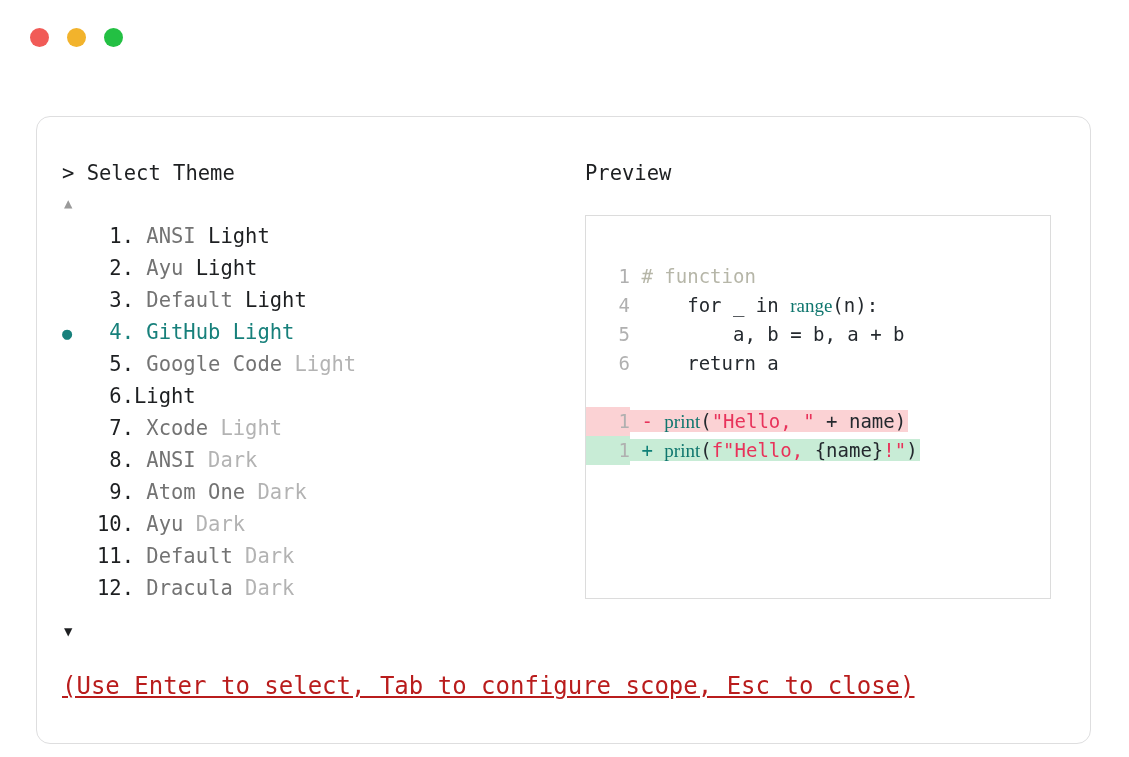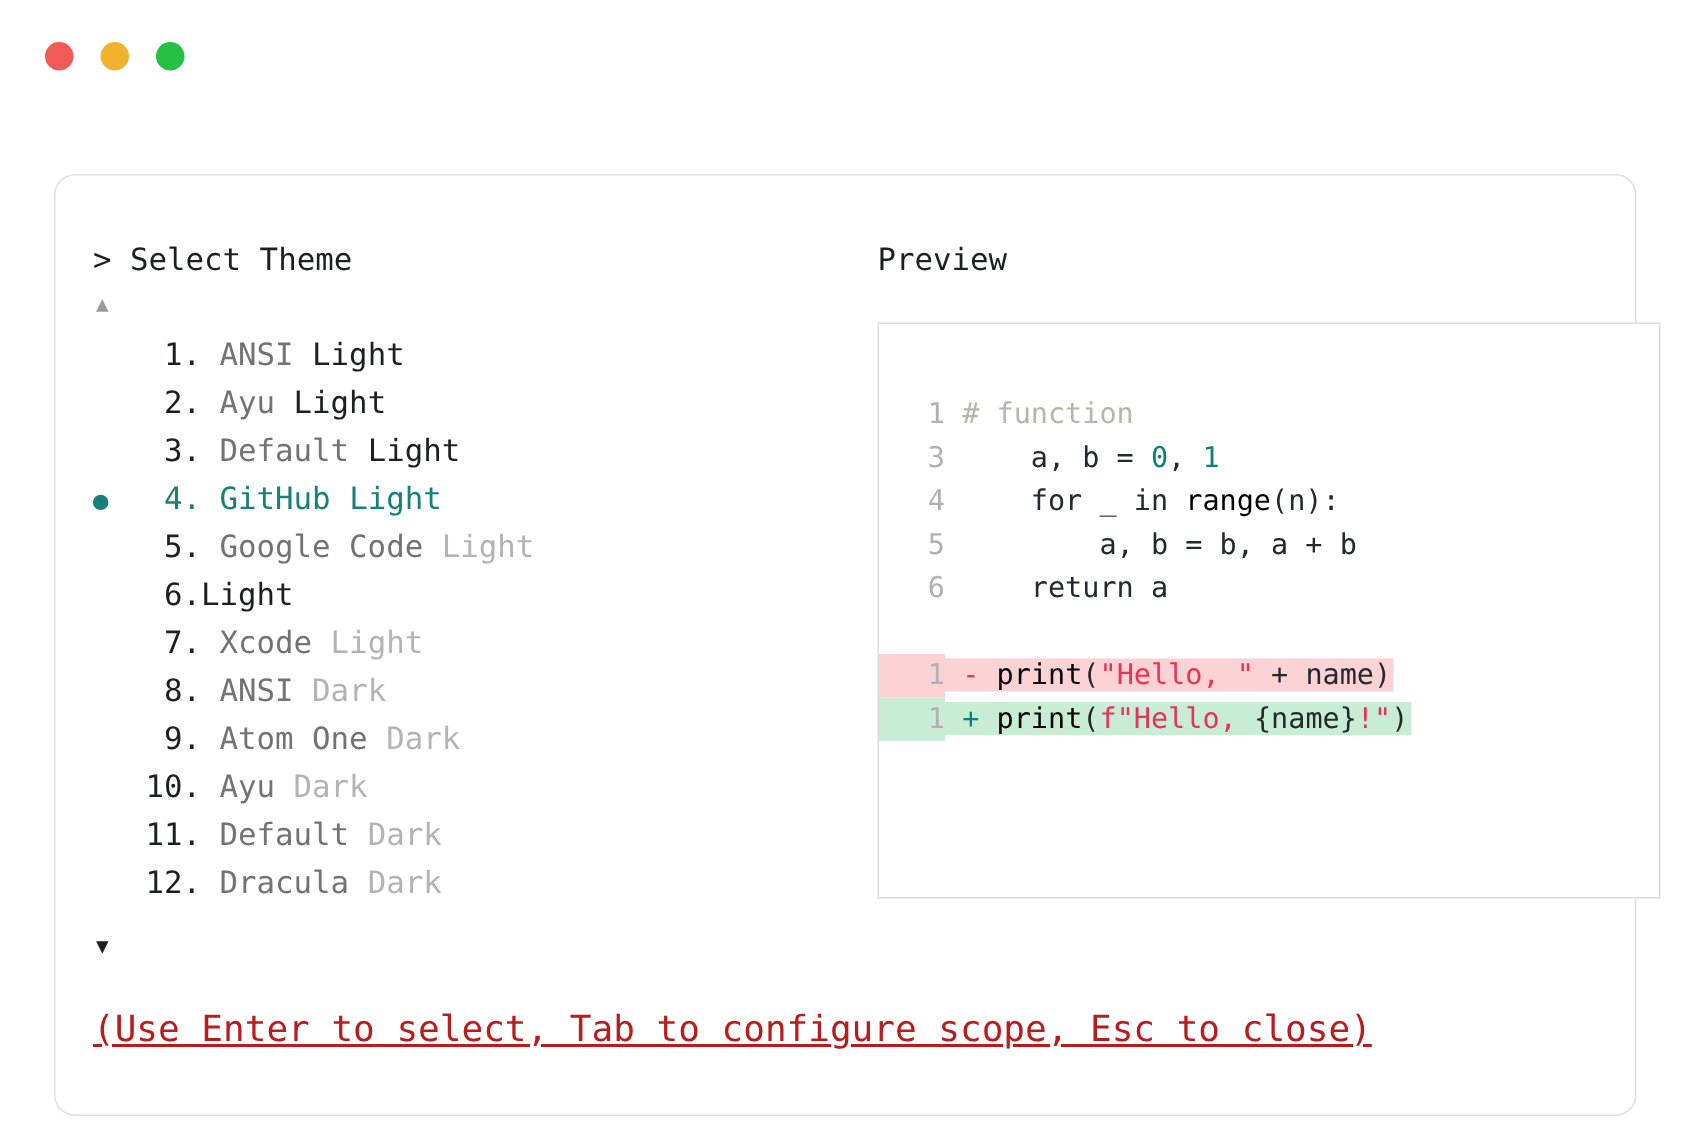--- a/index.html
+++ b/index.html
@@ -132,21 +132,21 @@
     font-size: 24px;
     color: #b91c1c;
     white-space: pre;
     text-decoration: underline;
   }
 
   
   .preview-box {
     margin-top: 29px;
     box-sizing: border-box;
-    width: 522px;
+    width: 466px;
     height: 384px;
     border: 1px solid #dcdcdc;
     background: #ffffff;
     padding: 46px 0 0 0;
     overflow: hidden;
   }
 
   .code-line {
     font-size: 19px;
     line-height: 29px;
@@ -160,21 +160,21 @@
     width: 26px;
     text-align: right;
     padding-left: 18px;
   }
   .code-inner { padding-left: 0; }
 
   .tok-plain   { color: #24292e; }
   .tok-comment { color: #b6b6a8; }
   .tok-func    { color: #b31d28; }
   .tok-num     { color: #0f8077; }
-  .tok-builtin { color: #000000; }
+  .tok-builtin { color: #0f766e; font-family: Liberation Serif, serif; }
   .tok-string  { color: #e8325a; }
 
   .diff-block { margin-top: 29px; }
   .diff-line {
     font-size: 19px;
     line-height: 29px;
     height: 29px;
     white-space: pre;
     display: block;
   }
@@ -230,21 +230,20 @@
     </div>
 
     <div class="hint">(Use Enter to select, Tab to configure scope, Esc to close)</div>
 
     <div class="right-col">
       <div class="heading">Preview</div>
 
       <div class="preview-box">
         <div id="code-body">
             <div class="code-line"><span class="ln">1</span><span class="code-inner"><span class="tok-comment"> # function</span></span></div>
-            <div class="code-line"><span class="ln">3</span><span class="code-inner"><span class="tok-plain">     a, b = </span><span class="tok-num">0</span><span class="tok-plain">, </span><span class="tok-num">1</span></span></div>
             <div class="code-line"><span class="ln">4</span><span class="code-inner"><span class="tok-plain">     for _ in </span><span class="tok-builtin">range</span><span class="tok-plain">(n):</span></span></div>
             <div class="code-line"><span class="ln">5</span><span class="code-inner"><span class="tok-plain">         a, b = b, a + b</span></span></div>
             <div class="code-line"><span class="ln">6</span><span class="code-inner"><span class="tok-plain">     return a</span></span></div>
           </div>
         <div class="diff-block" id="diff-body">
             <div class="diff-line diff-removed"><span class="ln">1</span><span class="diff-body"><span class="sign-minus"> - </span><span class="tok-builtin">print</span><span class="tok-plain">(</span><span class="tok-string">"Hello, "</span><span class="tok-plain"> + name)</span></span></div>
             <div class="diff-line diff-added"><span class="ln">1</span><span class="diff-body"><span class="sign-plus"> + </span><span class="tok-builtin">print</span><span class="tok-plain">(</span><span class="tok-string">f"Hello, </span><span class="tok-plain">{name}</span><span class="tok-string">!"</span><span class="tok-plain">)</span></span></div>
           </div>
       </div>
     </div>

